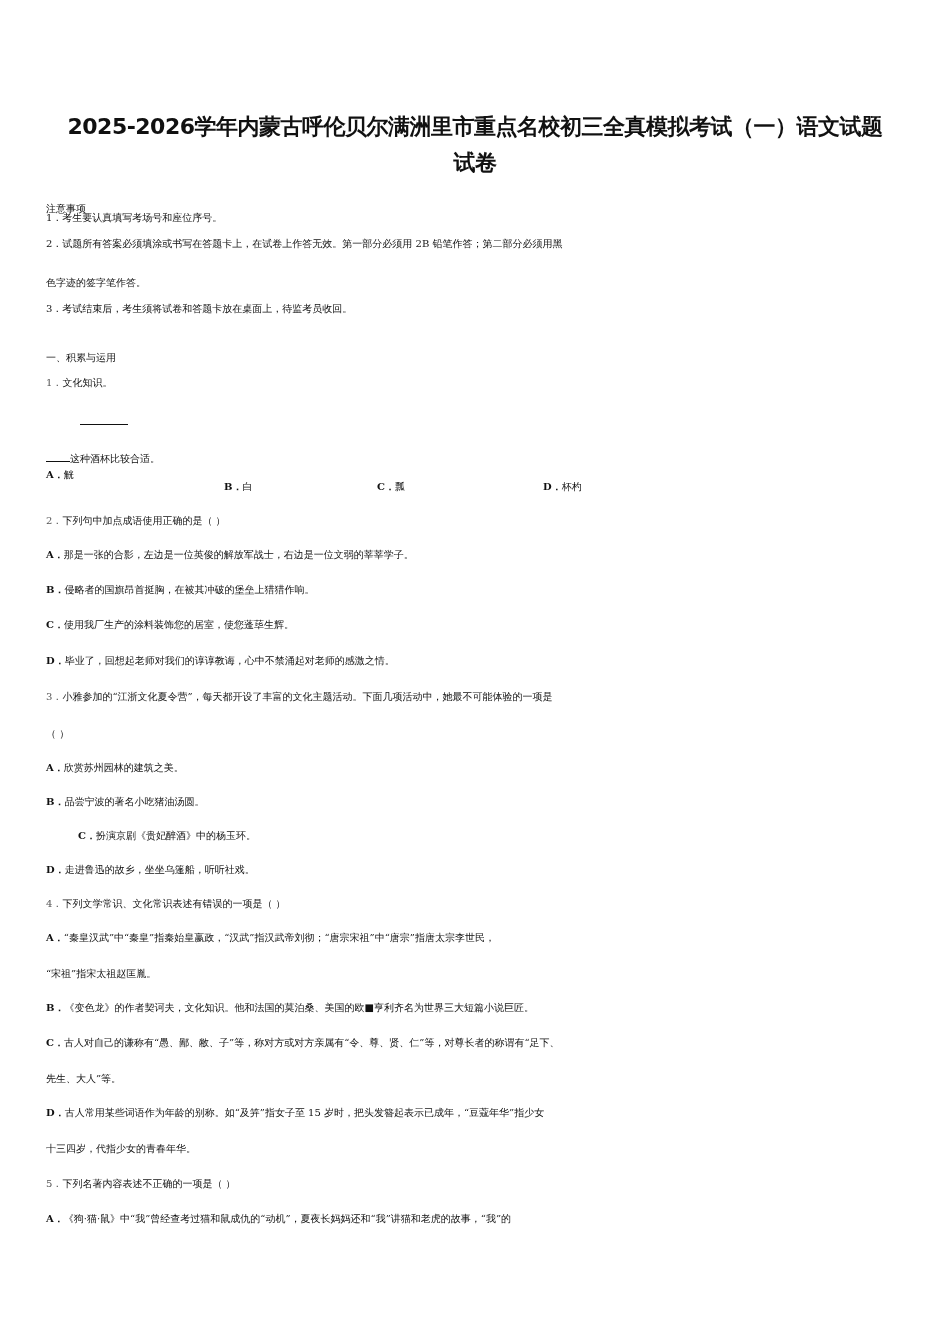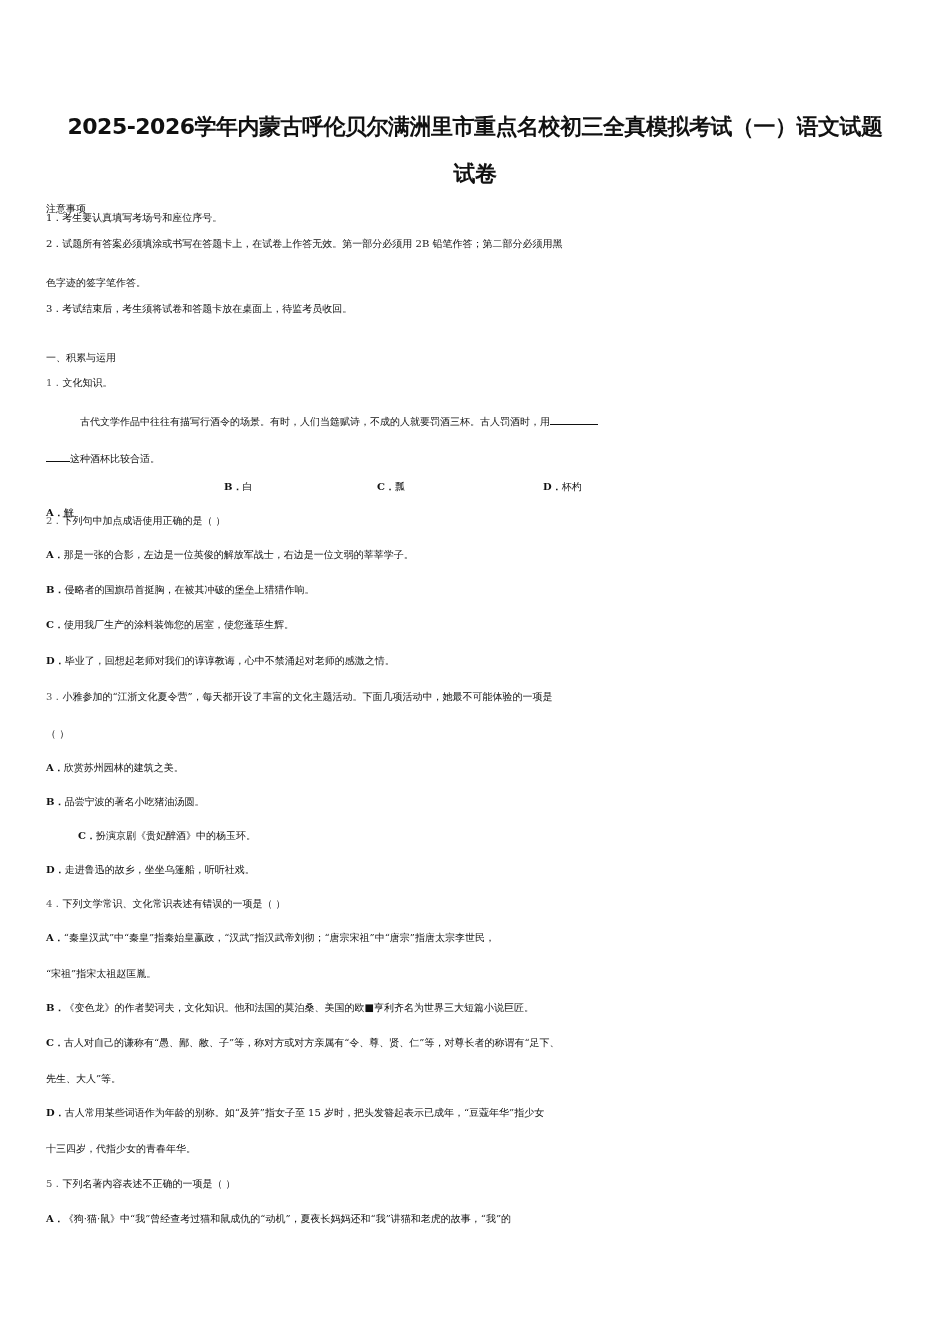--- a/index.html
+++ b/index.html
@@ -13,43 +13,43 @@
   .opt { font-weight:bold; }
   .indent { left:80px; }
   .blank { display:inline-block; border-bottom:1px solid #111; height:14px; vertical-align:baseline; }
 </style>
 </head>
 <body>
 
 <div>
 
   <div class="title" style="top:112px;">2025-2026学年内蒙古呼伦贝尔满洲里市重点名校初三全真模拟考试（一）语文试题</div>
-  <div class="title" style="top:159px;">试卷</div>
+  <div class="title" style="top:148px;">试卷</div>
 
   <div>
     <div class="line" style="top:202px;">注意事项</div>
     <div class="line" style="top:211px;">1．考生要认真填写考场号和座位序号。</div>
     <div class="line" style="top:237px;">2．试题所有答案必须填涂或书写在答题卡上，在试卷上作答无效。第一部分必须用 2B 铅笔作答；第二部分必须用黑</div>
     <div class="line" style="top:276px;">色字迹的签字笔作答。</div>
     <div class="line" style="top:302px;">3．考试结束后，考生须将试卷和答题卡放在桌面上，待监考员收回。</div>
   </div>
 
   <div class="line" style="top:351px;">一、积累与运用</div>
 
   <div>
     <div class="line" style="top:376px;">
       <span class="num">1．</span><span>文化知识。</span>
     </div>
     <div class="line indent" style="top:410px;">
-      <span>古代文学作品中往往有描写行酒令的场景。有时，人们当筵赋诗，不成的人就要罚酒三杯。古人罚酒时，用</span><span class="blank" style="width:48px;"></span>
+      <span class="blank" style="width:48px;"></span>
     </div>
     <div class="line" style="top:447px;">
       <span class="blank" style="width:24px;"></span><span>这种酒杯比较合适。</span>
     </div>
-    <div class="line" style="top:506px;text-align:right;"><span class="opt">A．</span><span>觥</span></div>
+    <div class="line" style="top:468px;text-align:right;"><span class="opt">A．</span><span>觥</span></div>
     <div class="line" style="top:480px; left:224px;"><span class="opt">B．</span><span>白</span></div>
     <div class="line" style="top:480px; left:377px;"><span class="opt">C．</span><span>瓢</span></div>
     <div class="line" style="top:480px; left:543px;"><span class="opt">D．</span><span>杯杓</span></div>
   </div>
 
   <div>
     <div class="line" style="top:514px;"><span class="num">2．</span><span>下列句中加点成语使用正确的是（   ）</span></div>
     <div class="line" style="top:548px;"><span class="opt">A．</span><span>那是一张的合影，左边是一位英俊的解放军战士，右边是一位文弱的莘莘学子。</span></div>
     <div class="line" style="top:583px;"><span class="opt">B．</span><span>侵略者的国旗昂首挺胸，在被其冲破的堡垒上猎猎作响。</span></div>
     <div class="line" style="top:618px;"><span class="opt">C．</span><span>使用我厂生产的涂料装饰您的居室，使您蓬荜生辉。</span></div>

